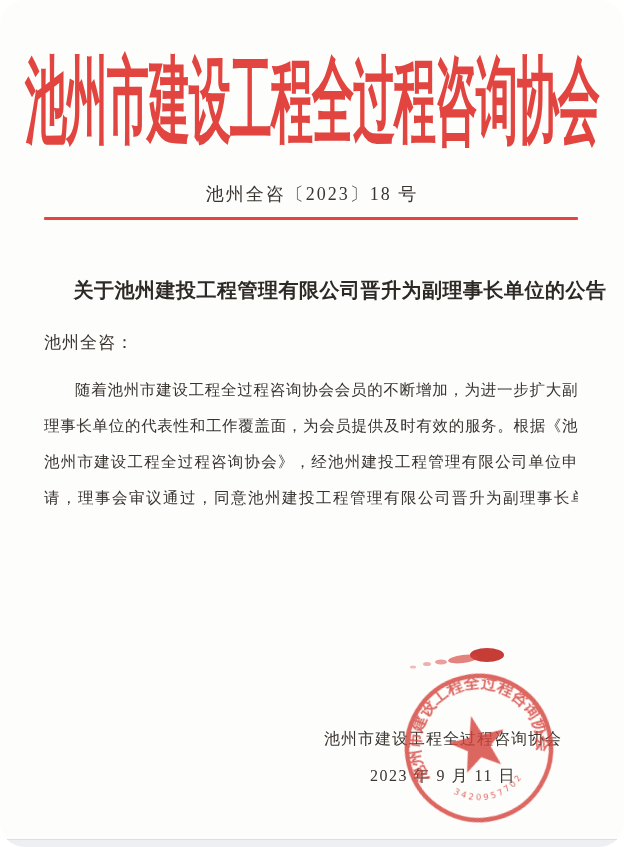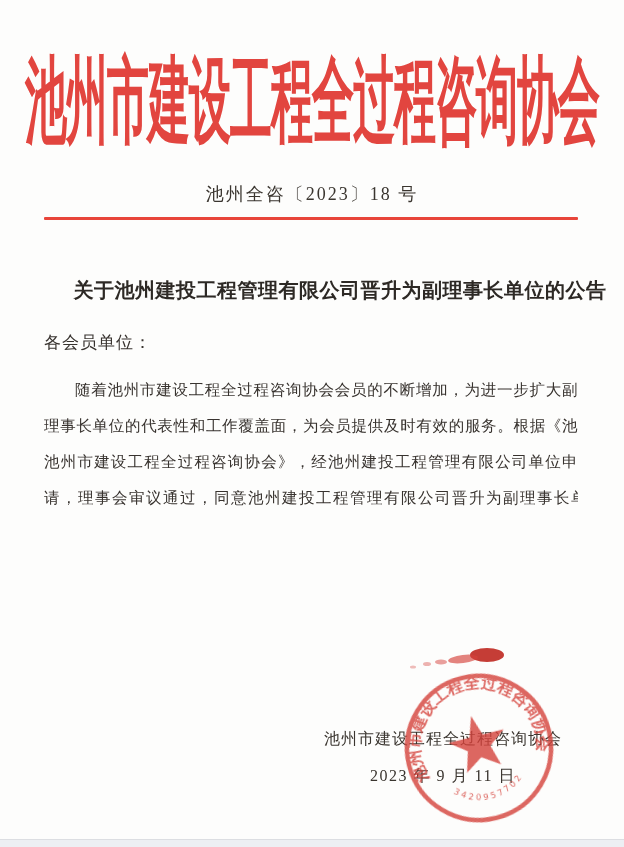--- a/index.html
+++ b/index.html
@@ -5,20 +5,21 @@
   * { margin: 0; padding: 0; box-sizing: border-box; }
   html, body { background: #ffffff; }
   .page {
     position: relative;
     width: 624px;
     height: 847px;
     background: #fdfdfc;
     overflow: hidden;
     font-family: "Liberation Serif", serif;
     color: #38332f;
+    border-radius: 25px;
   }
   
   .masthead {
     position: absolute;
     top: 54px; left: 0;
     width: 100%;
     text-align: center;
   }
   .masthead .stretch {
     display: inline-block;
@@ -135,21 +136,21 @@
   <div class="masthead">
     <span class="stretch" style="color: rgb(226, 69, 63);">池州市建设工程全过程咨询协会</span>
   </div>
 
   <div class="doc-number">池州全咨〔2023〕18 号</div>
 
   <div class="red-rule" style="background: rgb(232, 69, 58);"></div>
 
   <div class="doc-title">关于池州建投工程管理有限公司晋升为副理事长单位的公告</div>
 
-  <div class="salutation">各会员单位：</div>
+  <div class="salutation">池州全咨：</div>
 
   <div class="body-lines">
       <div class="body-line">随着池州市建设工程全过程咨询协会会员的不断增加，为进一步扩大副</div>
       <div class="body-line">理事长单位的代表性和工作覆盖面，为会员提供及时有效的服务。根据《池</div>
       <div class="body-line">池州市建设工程全过程咨询协会》，经池州建投工程管理有限公司单位申</div>
       <div class="body-line">请，理事会审议通过，同意池州建投工程管理有限公司晋升为副理事长单位，</div>
     </div>
 
   <div class="signature">
     <div class="org">池州市建设工程全过程咨询协会</div>

